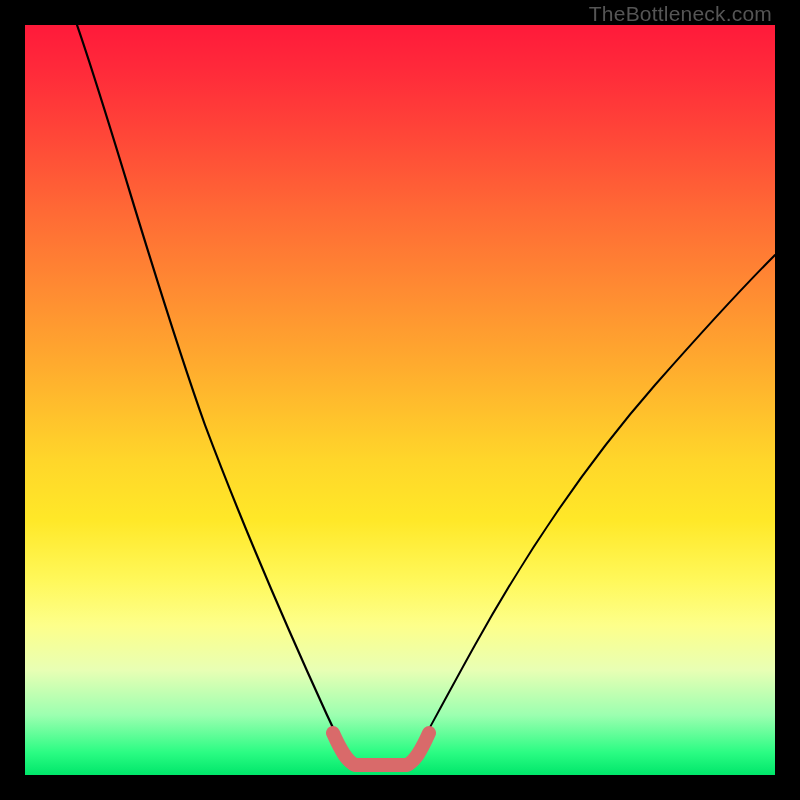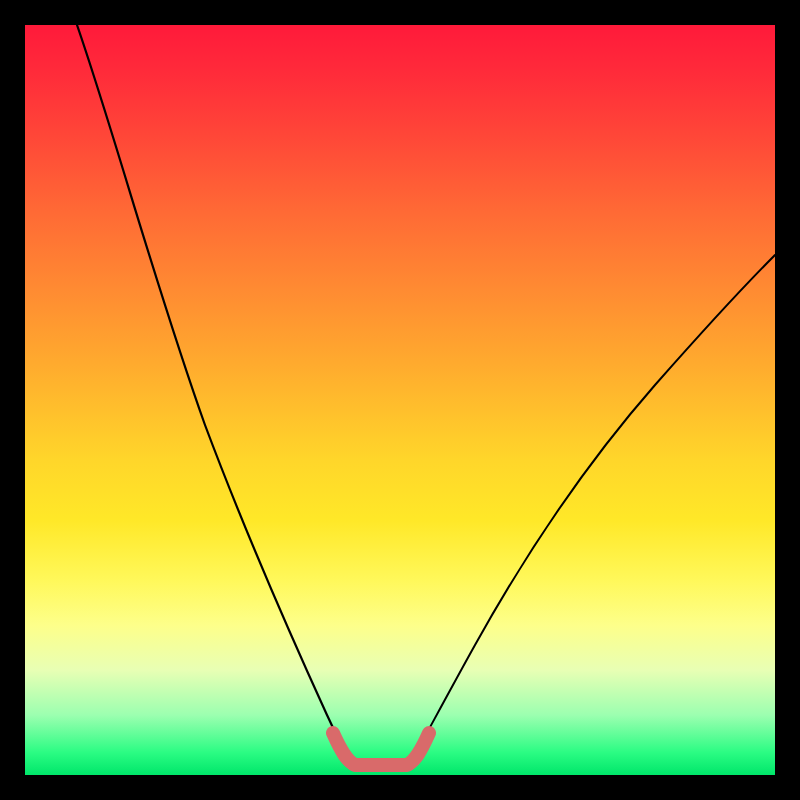--- a/index.html
+++ b/index.html
@@ -57,20 +57,21 @@
   svg.curves {
     position: absolute;
     inset: 0;
   }
 </style>
 </head>
 <body>
 
 <div class="frame">
 
+  <div class="watermark">TheBottleneck.com</div>
 
   <div class="plot-area">
     <div class="gradient-bg"></div>
 
     <svg class="curves" viewBox="0 0 750 750" preserveAspectRatio="none">
 
       <path d="M 52 0
                C 90 110, 130 260, 180 400
                C 225 520, 270 620, 302 690
                C 312 712, 320 726, 326 735" fill="none" stroke="#000" stroke-width="2.2" stroke-linecap="round"></path>

